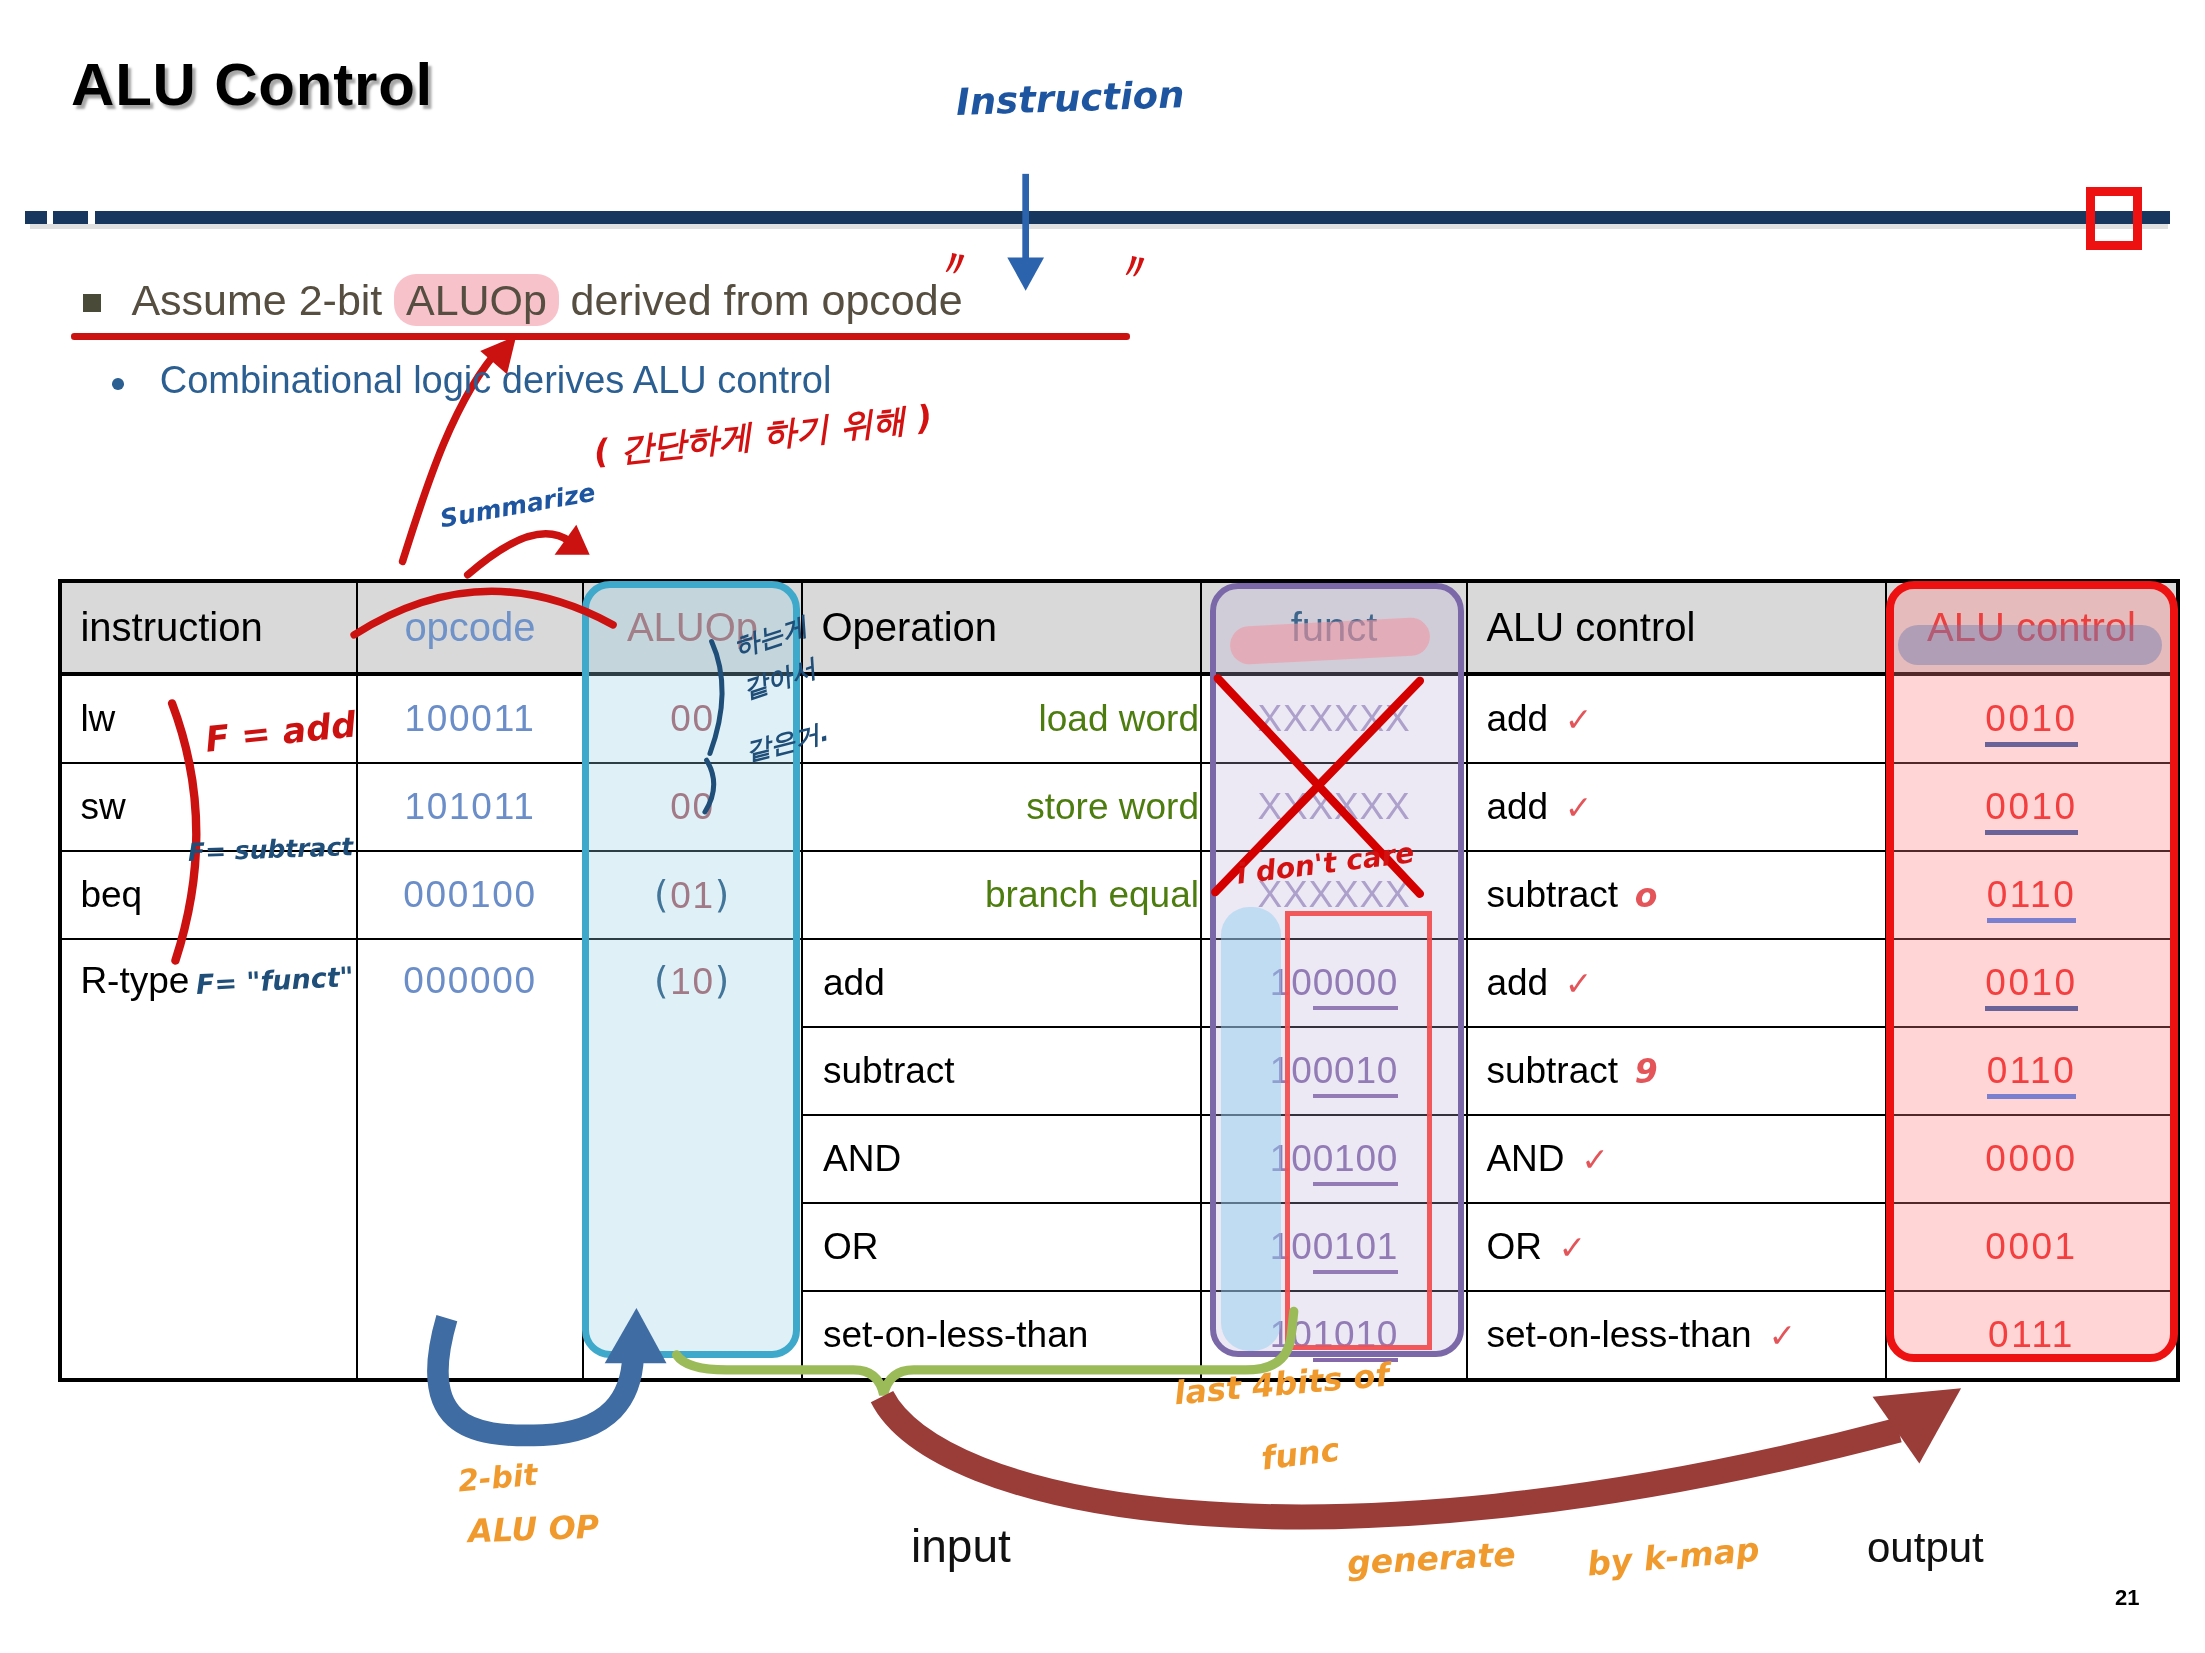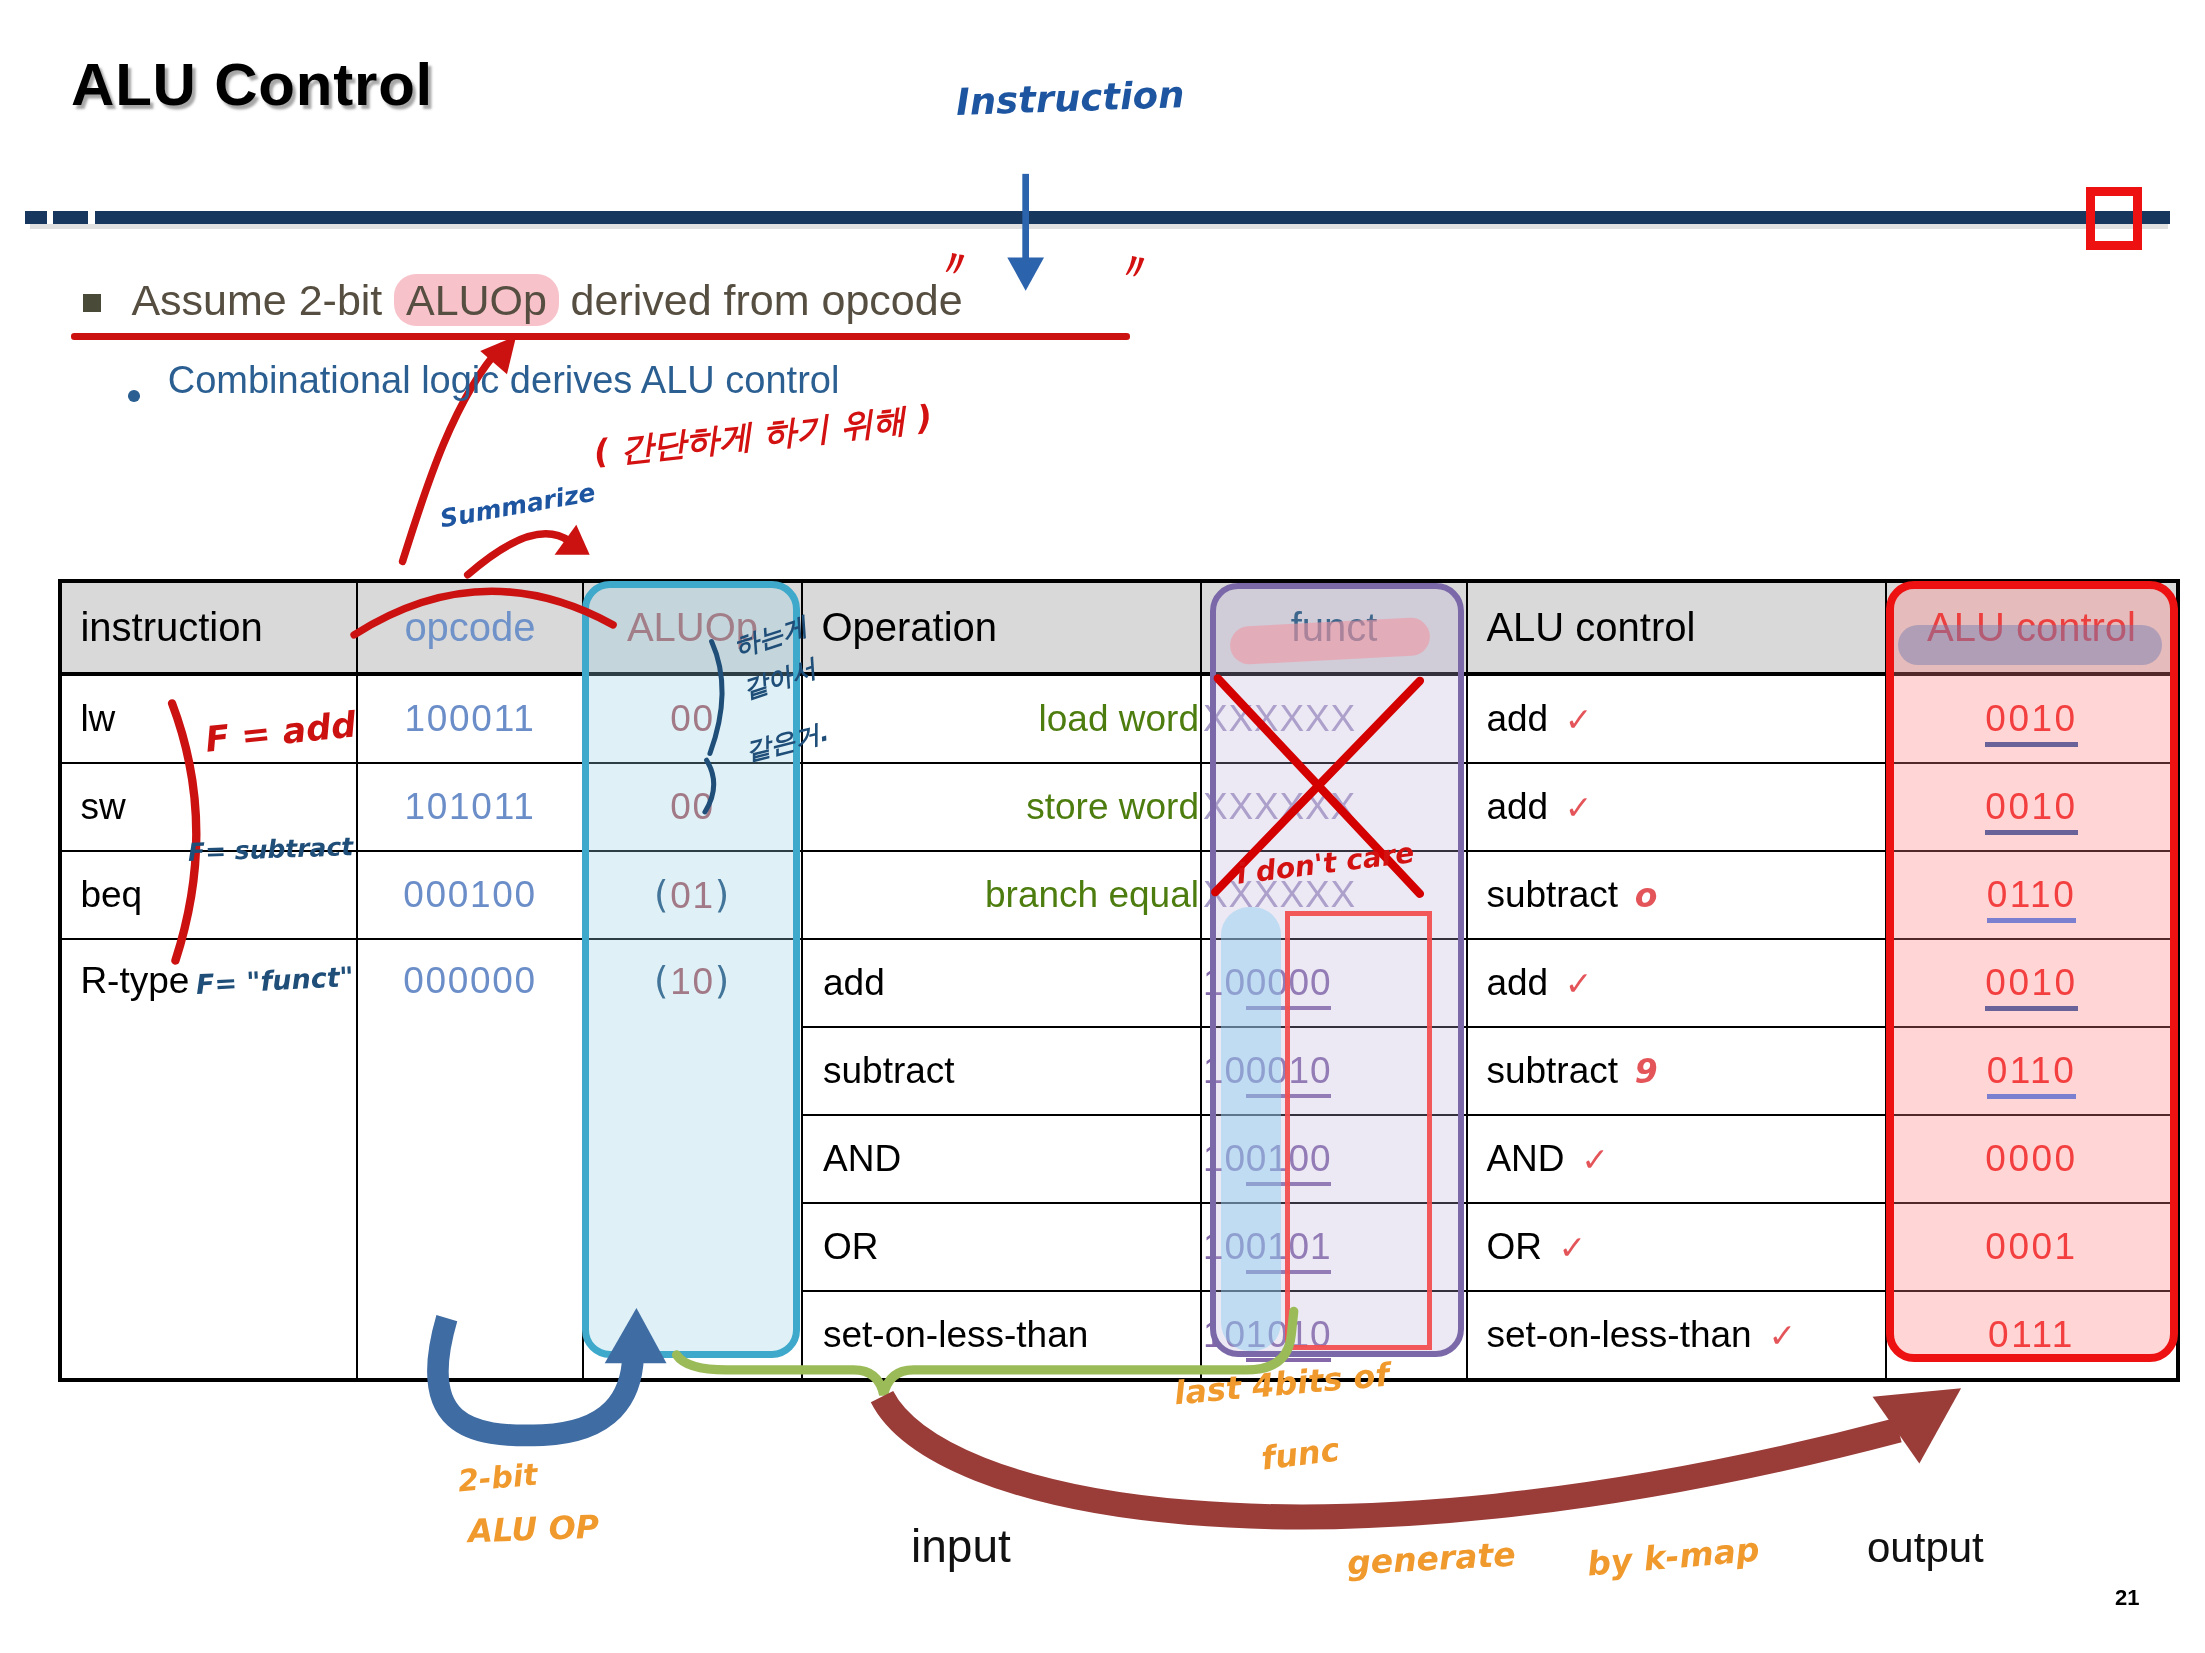--- a/index.html
+++ b/index.html
@@ -14,21 +14,21 @@
   #rule-shadow{left:30px;top:224px;width:2138px;height:5px;background:rgba(130,130,130,0.25);z-index:1;}
   #red-square{left:2086px;top:187px;width:38px;height:45px;border:9.2px solid var(--accent_red);z-index:4;background:transparent;}
   
   #bullet-row{left:83px;top:276px;z-index:5;display:flex;align-items:center;}
   #bullet-sq{width:18.4px;height:18.4px;background:#4a4a38;margin-right:30px;margin-top:5px;}
   #bullet-text{font-size:43px;color:#564f41;white-space:nowrap;}
   #bullet-text .hl{background:var(--pink_hl);border-radius:22px;padding:1.7px 11.7px;}
   #red-underline{left:71px;top:333px;width:1059px;height:6.7px;background:#cc1111;border-radius:3.3px;z-index:4;}
   .quote{font-size:38px;color:#d41111;z-index:6;font-weight:bold;font-family:"DejaVu Sans",sans-serif;}
   
-  #sub-row{left:128px;top:359px;z-index:5;display:flex;align-items:flex-end;}
+  #sub-row{left:112px;top:359px;z-index:5;display:flex;align-items:center;gap:8px;}
   #sub-dot{width:11.7px;height:11.7px;border-radius:50%;background:#2b5f92;margin-right:28px;margin-top:6.7px;}
   #sub-text{font-size:38px;color:#2b5f92;white-space:nowrap;}
   
   .hw{font-family:"DejaVu Sans",sans-serif;font-style:italic;white-space:nowrap;z-index:6;}
   #hw-instruction{left:956px;top:77px;font-size:37px;font-weight:bold;color:#1d55a0;transform:rotate(-2deg);}
   #hw-korean-red{left:593px;top:413px;font-size:33px;font-weight:bold;color:#d41111;transform:rotate(-6deg);}
   #hw-summarize{left:439px;top:491px;font-size:25px;font-weight:bold;color:#1d55a0;transform:rotate(-10deg);}
   #hw-f-add{left:205px;top:712px;font-size:35px;font-weight:bold;color:#cc1111;transform:rotate(-6deg);}
   #hw-f-sub{left:188px;top:835px;font-size:25px;font-weight:bold;color:#1f4e79;transform:rotate(-2deg);}
   #hw-f-funct{left:196px;top:965px;font-size:27px;font-weight:bold;color:#1f4e79;transform:rotate(-3deg);}
@@ -56,21 +56,21 @@
   .h-op{color:#6f92c9;text-align:center;}
   .h-aluop{color:#a85b62;text-align:center;}
   .h-funct{color:#0c4a6e;text-align:center;}
   .h-ctrl{color:#e62222;text-align:center;}
   .c-ins{text-align:left;padding-left:18.4px;font-size:38px;}
   .c-op{color:var(--opcode_blue);text-align:center;letter-spacing:1.7px;}
   .c-aluop{color:var(--aluop_red);text-align:center;letter-spacing:1.7px;}
   .c-aluop .pr{color:#1f4e79;font-family:"DejaVu Sans",sans-serif;}
   .c-opr{text-align:left;padding-left:20px;}
   .gray{color:#4d7c0f;text-align:right;}
-  .c-funct{color:var(--funct_purple);letter-spacing:0.8px;}
+  .c-funct{color:var(--funct_purple);text-align:center;letter-spacing:0.8px;}
   .xxx{color:#a89cc8;}
   .c-fn{text-align:left;padding-left:18.4px;}
   .mk{color:#e4555a;font-family:"DejaVu Sans",sans-serif;font-style:italic;font-weight:bold;
       margin-left:16.7px;font-size:33px;}
   .c-ctrl{color:var(--ctrl_red);text-align:center;letter-spacing:2.5px;}
   .vtop{vertical-align:top;padding-top:20px;}
   .u-funct{border-bottom:4.2px solid #8468aa;padding-bottom:2.5px;}
   .uc-blue{border-bottom:5px solid #2458a8;padding-bottom:2.5px;}
   .uc-orange{border-bottom:5px solid #3b82f6;padding-bottom:3px;}
   .uc-none{border-bottom:none;}

